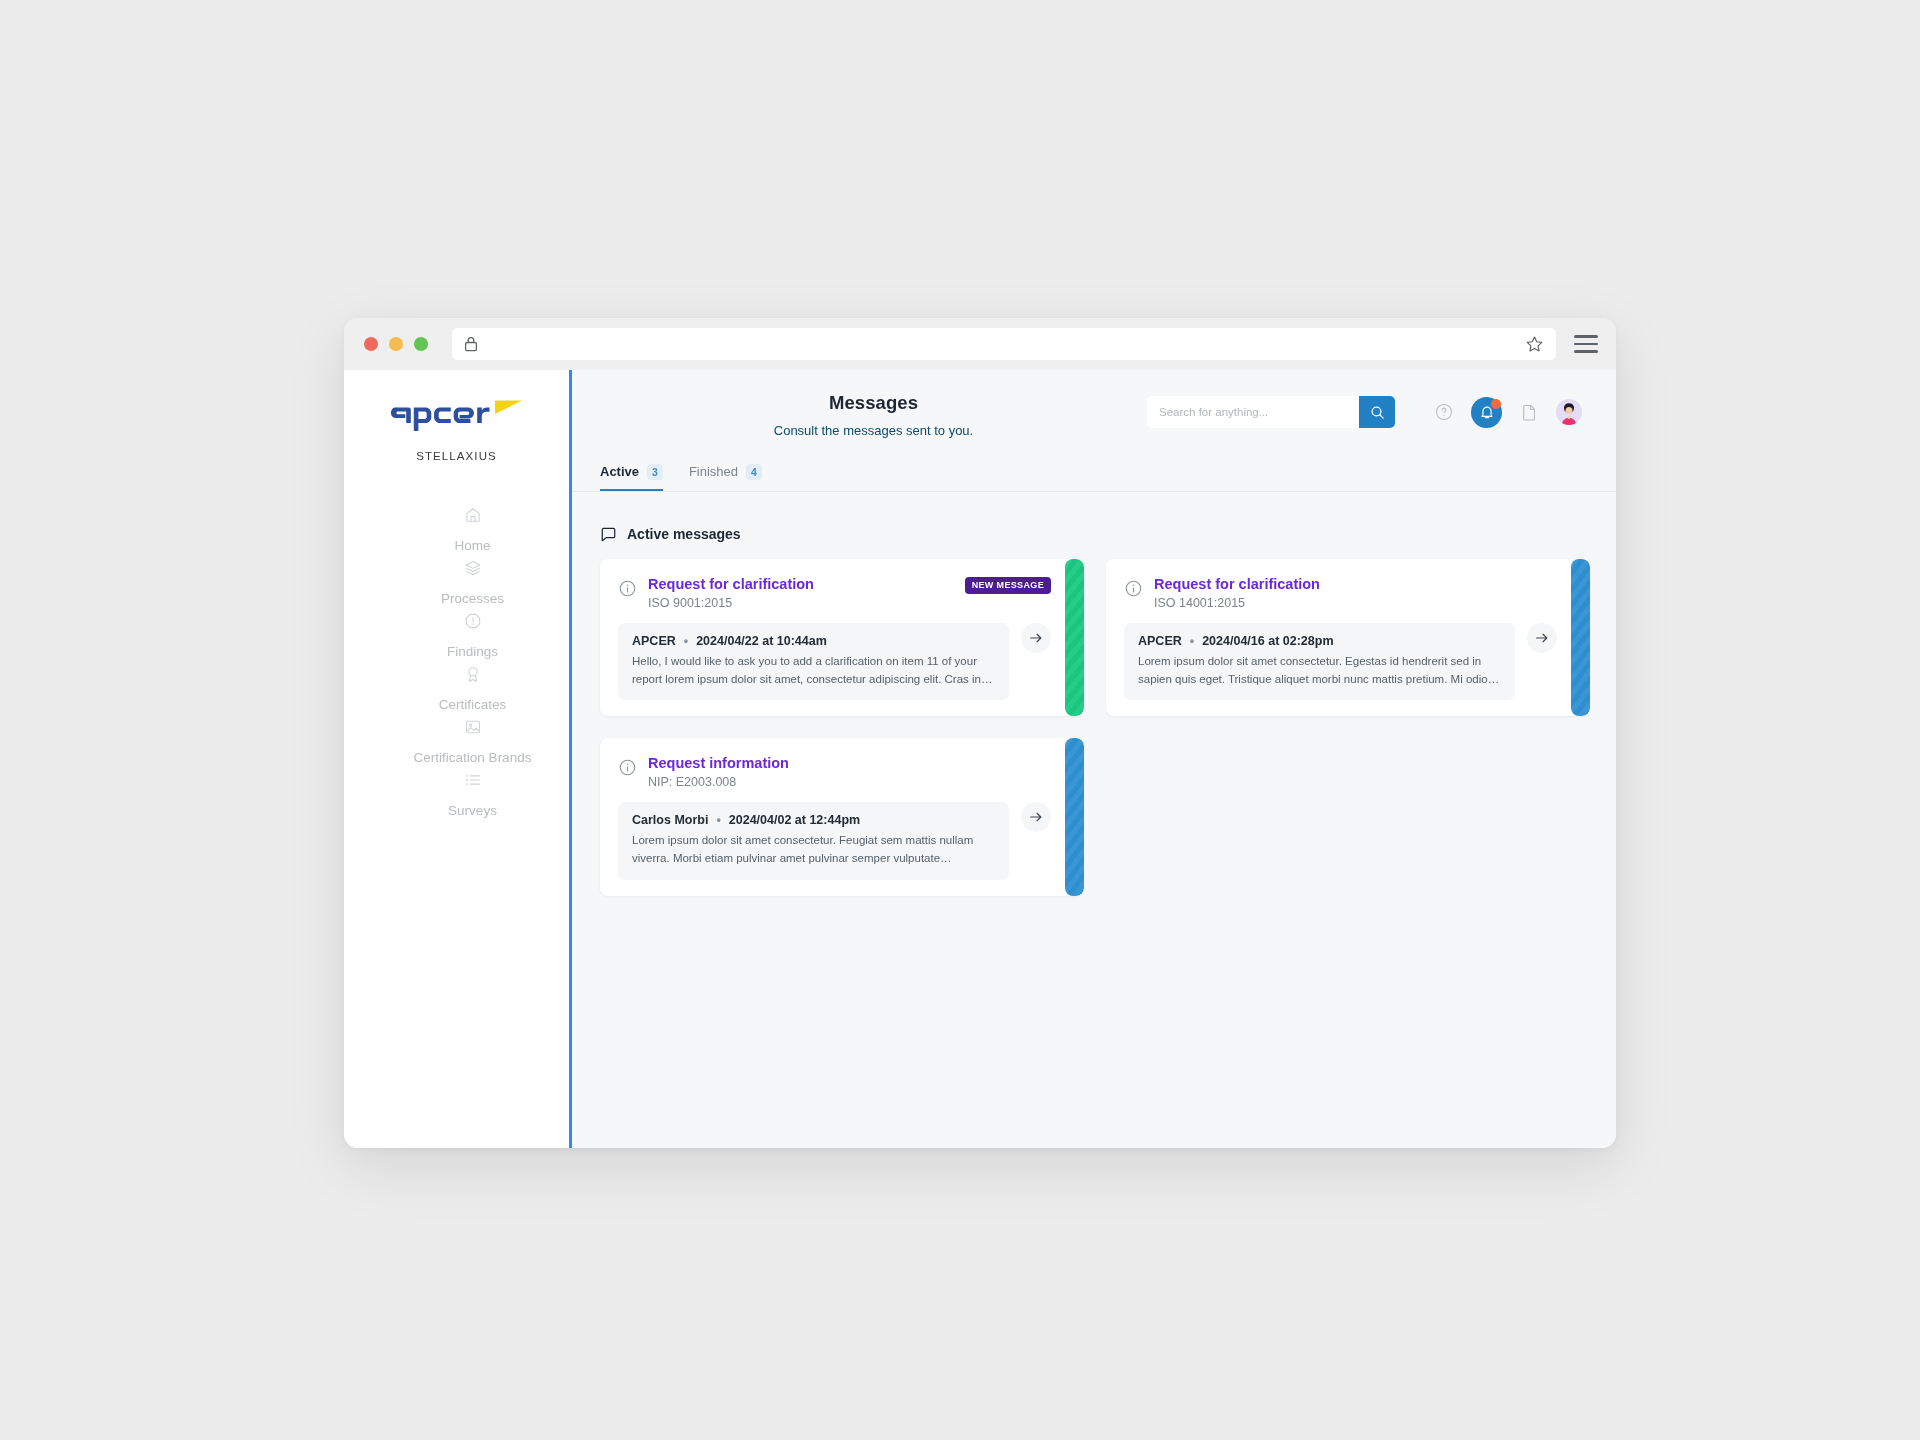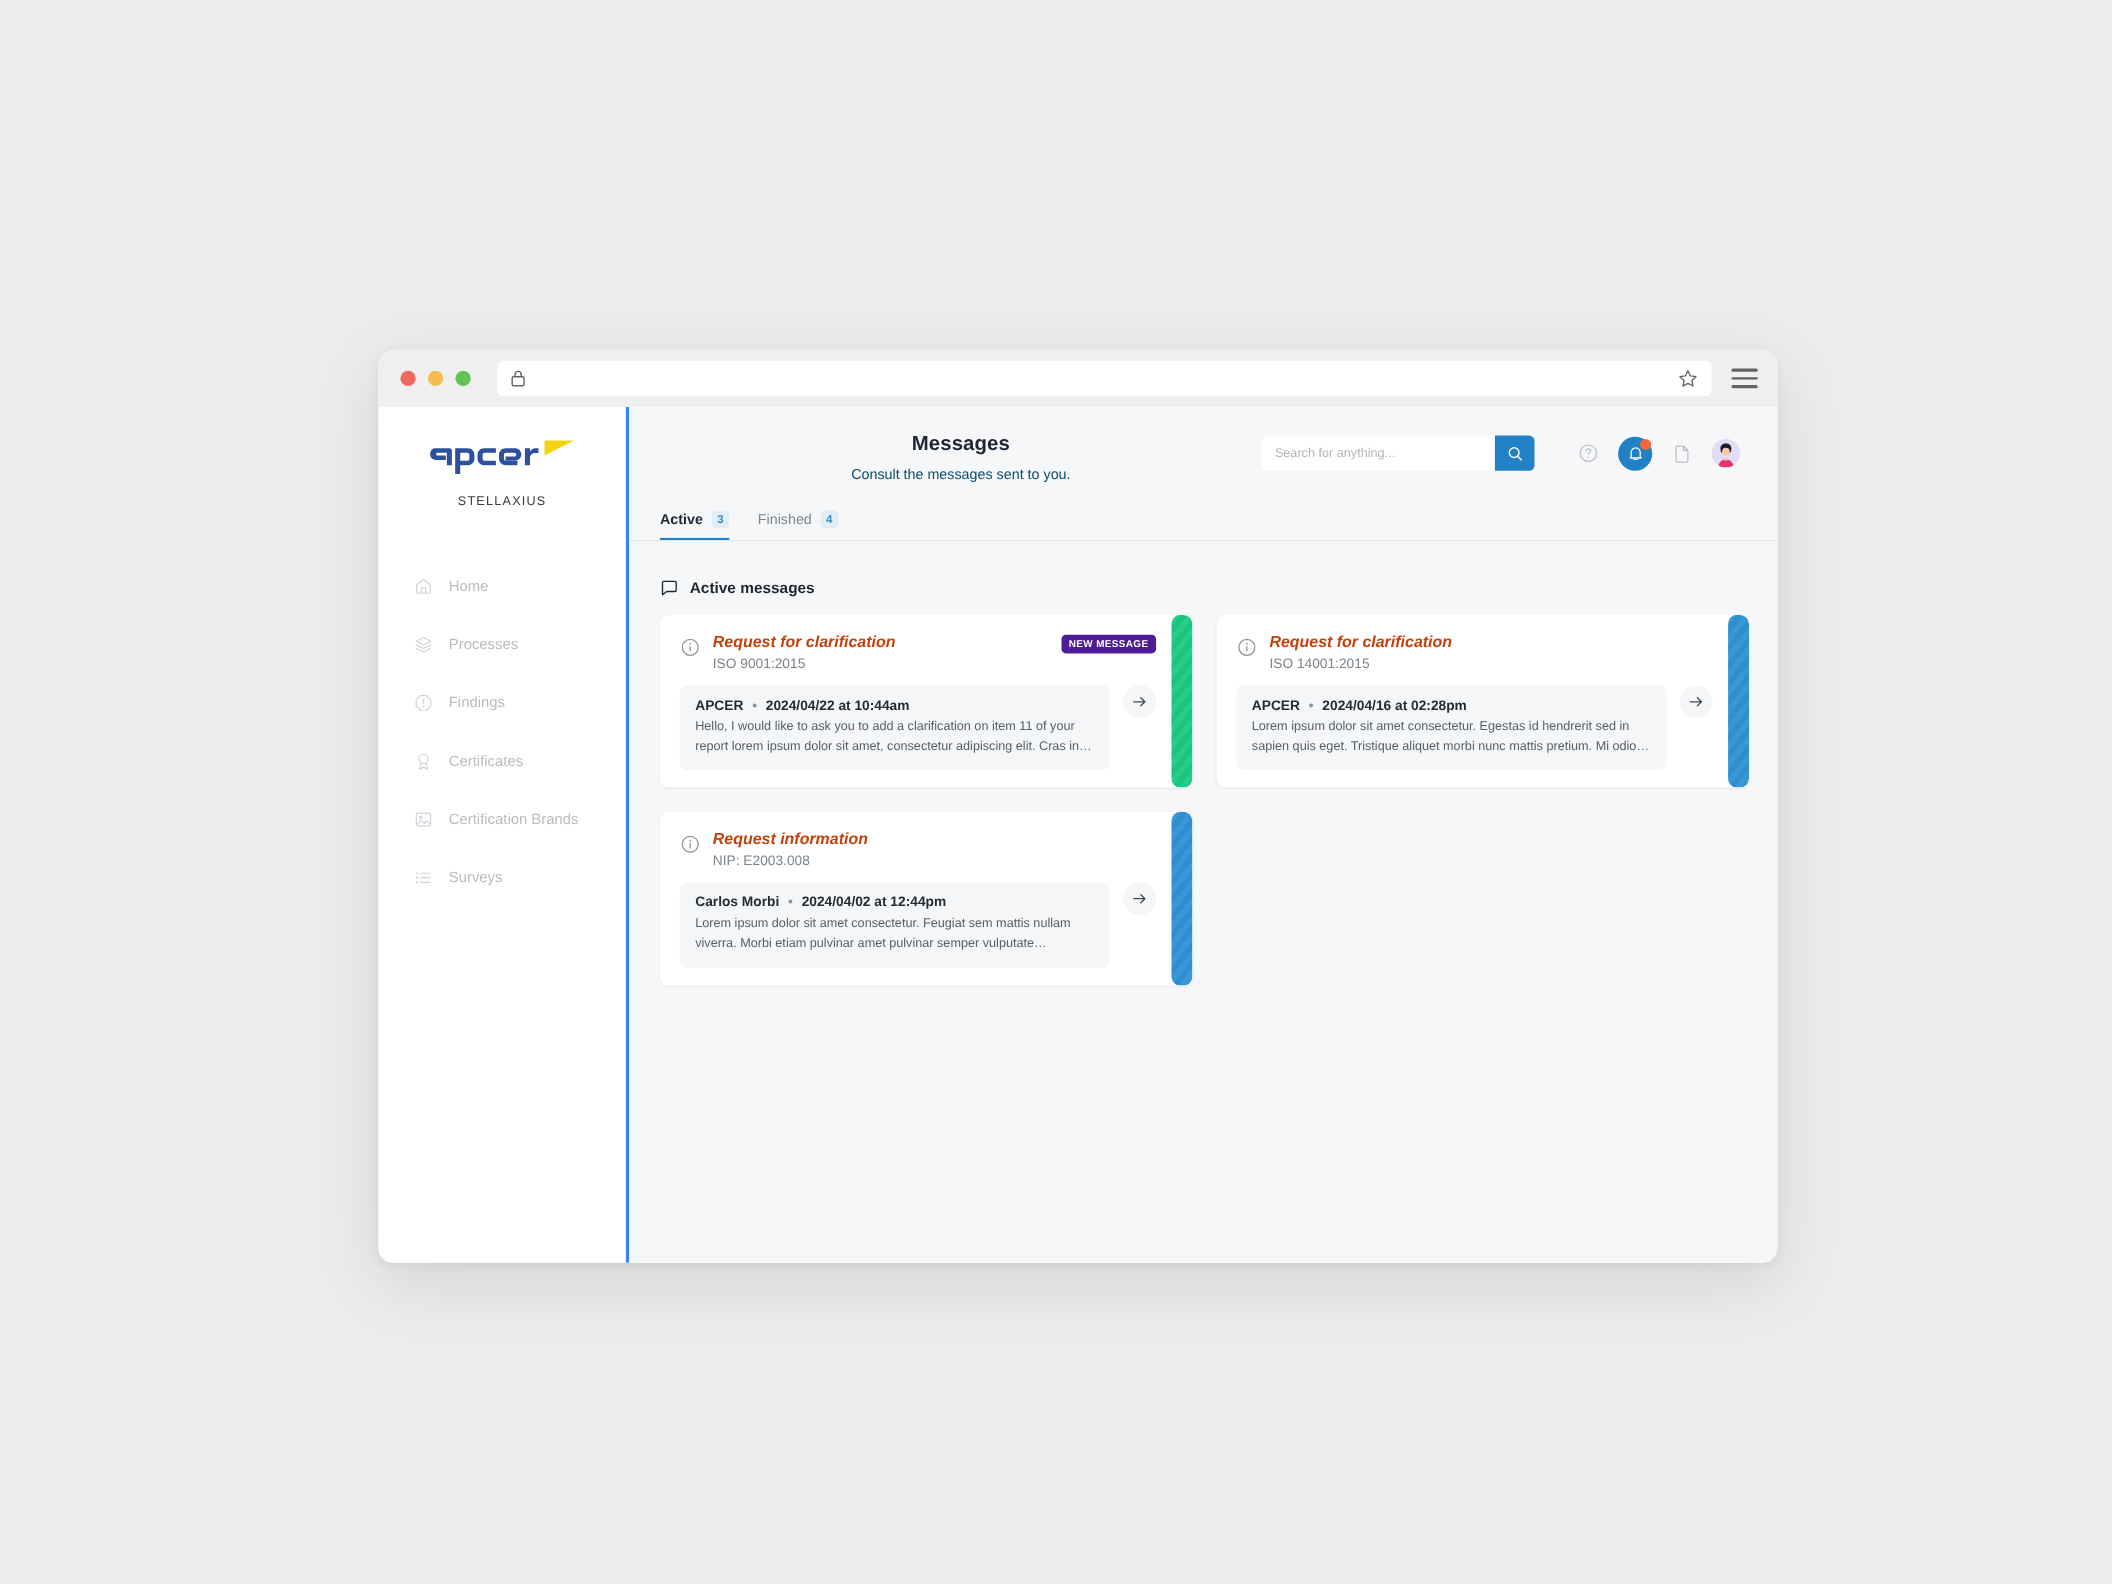--- a/index.html
+++ b/index.html
@@ -83,20 +83,21 @@
   .nav { margin-top: 44px; }
   .nav-item {
     display: flex;
     align-items: center;
     gap: 14px;
     padding: 0 0 0 32px;
     height: 53px;
     color: #b9bcc0;
     font-size: 13.5px;
     cursor: pointer;
+    flex-direction: column;
   }
   .nav-item .nav-ico { width: 18px; height: 18px; flex: none; display: block; }
 
   
   .main { flex: 1; background: #f6f7f9; display: flex; flex-direction: column; min-width: 0; }
 
   .page-head {
     background: #f6f7f9;
     padding: 22px 34px 0 28px;
     flex: none;
@@ -192,21 +193,21 @@
   .card-stripe.green {
     background: repeating-linear-gradient(-52deg, #1cc47f 0 5px, #26cd89 5px 10px);
   }
   .card-stripe.blue {
     background: repeating-linear-gradient(-52deg, #2e8ed0 0 5px, #3a97d6 5px 10px);
   }
 
   .card-top { display: flex; align-items: flex-start; gap: 11px; }
   .info-ico { width: 19px; height: 19px; flex: none; margin-top: 4px; }
   .card-titles { flex: 1; min-width: 0; }
-  .card-title { font-size: 14.5px; font-weight: 700; color: #c2410c; line-height: 1.25; font-style: italic; }
+  .card-title { font-size: 14.5px; font-weight: 700; color: #6d28d9; line-height: 1.25; }
   .card-meta { font-size: 12.5px; color: #7b848d; margin-top: 3px; }
 
   .badge {
     flex: none;
     background: #4c1d95;
     color: #ffffff;
     font-size: 9px;
     font-weight: 700;
     letter-spacing: .35px;
     border-radius: 4px;

